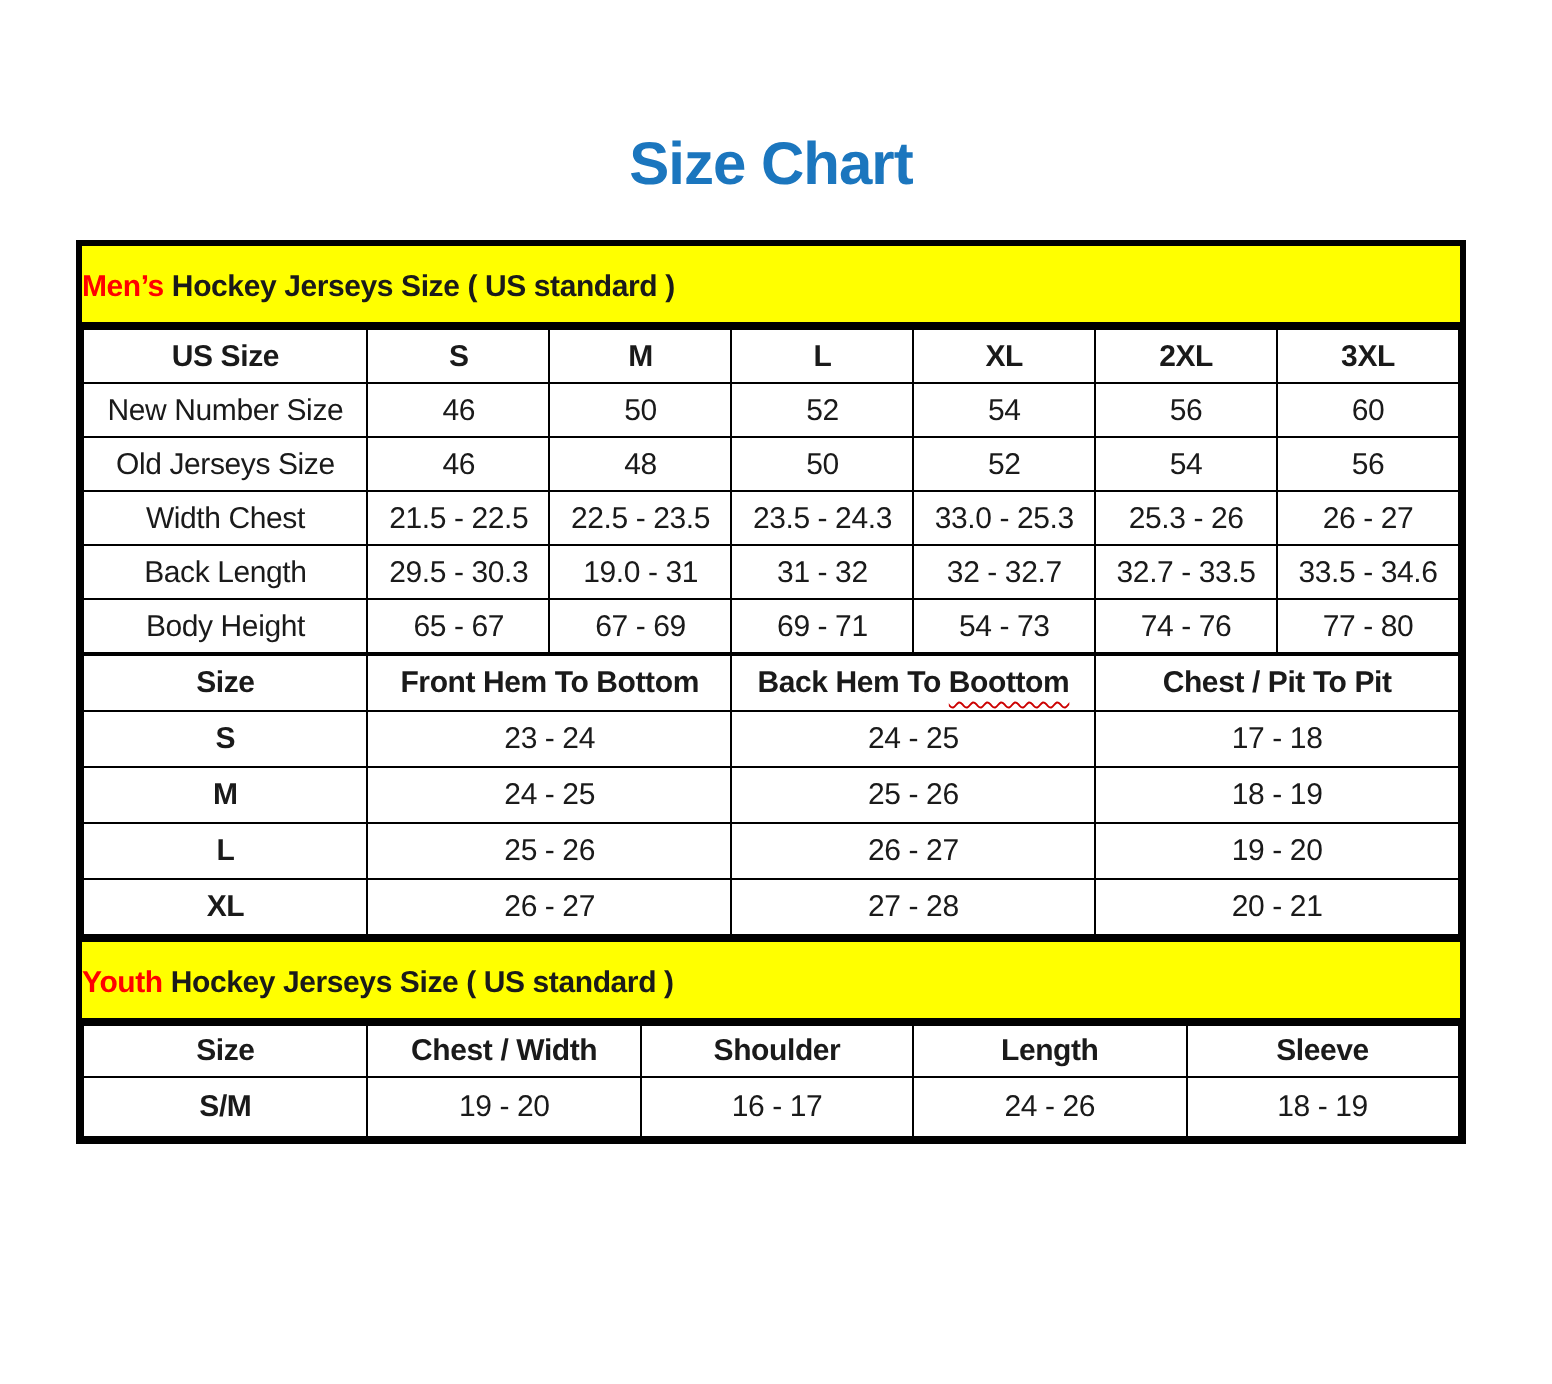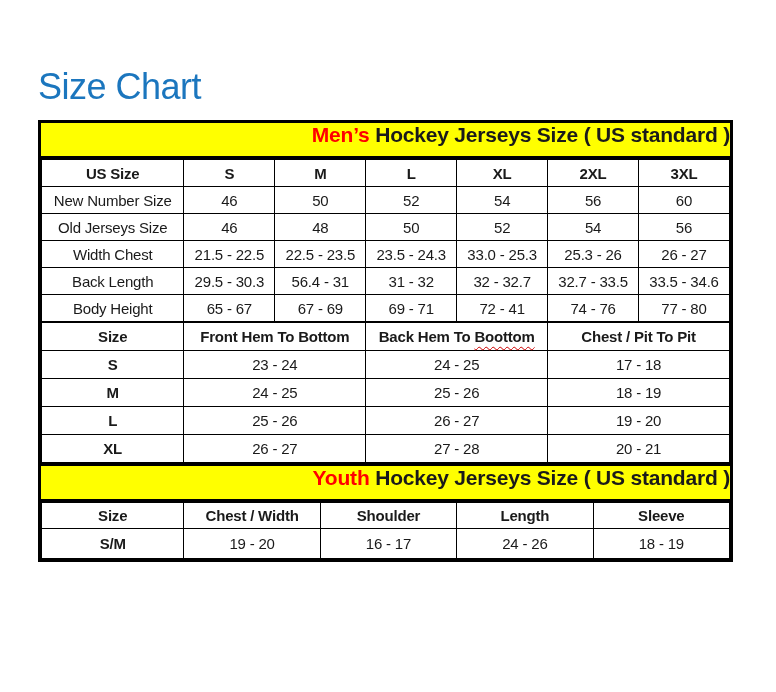--- a/index.html
+++ b/index.html
@@ -14,39 +14,39 @@
   body {
     width: 776px; height: 692px;
     font-family: "Liberation Sans", sans-serif;
     color: var(--ink);
     position: relative;
     overflow: hidden;
   }
   .page-title {
     position: absolute;
     left: 38px; top: 66px; width: 695px;
-    text-align: left;
-    font-size: 36px;
-    font-weight: 400;
+    text-align: center;
+    font-size: 30px;
+    font-weight: 700;
     letter-spacing: -0.5px;
     color: var(--blue);
   }
   .chart-wrap {
     position: absolute;
     left: 38px; top: 120px; width: 695px;
     border: 3px solid var(--line);
     background: #ffffff;
   }
   .band {
     background: var(--yellow);
     border-bottom: 3px solid var(--line);
-    text-align: right;
-    font-size: 21px;
+    text-align: left;
+    font-size: 15px;
     font-weight: 700;
-    padding: 0 0 9px 0;
+    padding: 12px 0 9px 0;
     letter-spacing: -0.2px;
   }
   .band + table { border-top: none; }
   section + section .band { border-top: 3px solid var(--line); }
   .band .accent { color: var(--red); }
   table.tbl {
     width: 100%;
     table-layout: fixed;
     border-collapse: collapse;
   }
@@ -126,32 +126,32 @@
             <td>21.5 - 22.5</td>
             <td>22.5 - 23.5</td>
             <td>23.5 - 24.3</td>
             <td>33.0 - 25.3</td>
             <td>25.3 - 26</td>
             <td>26 - 27</td>
           </tr>
           <tr>
             <td class="label">Back Length</td>
             <td>29.5 - 30.3</td>
-            <td>56.4 - 31</td>
+            <td>19.0 - 31</td>
             <td>31 - 32</td>
             <td>32 - 32.7</td>
             <td>32.7 - 33.5</td>
             <td>33.5 - 34.6</td>
           </tr>
           <tr>
             <td class="label">Body Height</td>
             <td>65 - 67</td>
             <td>67 - 69</td>
             <td>69 - 71</td>
-            <td>72 - 41</td>
+            <td>54 - 73</td>
             <td>74 - 76</td>
             <td>77 - 80</td>
           </tr>
         </tbody>
       </table>
   </section>
 
   <section>
     <table class="tbl t-womens">
         <colgroup>

